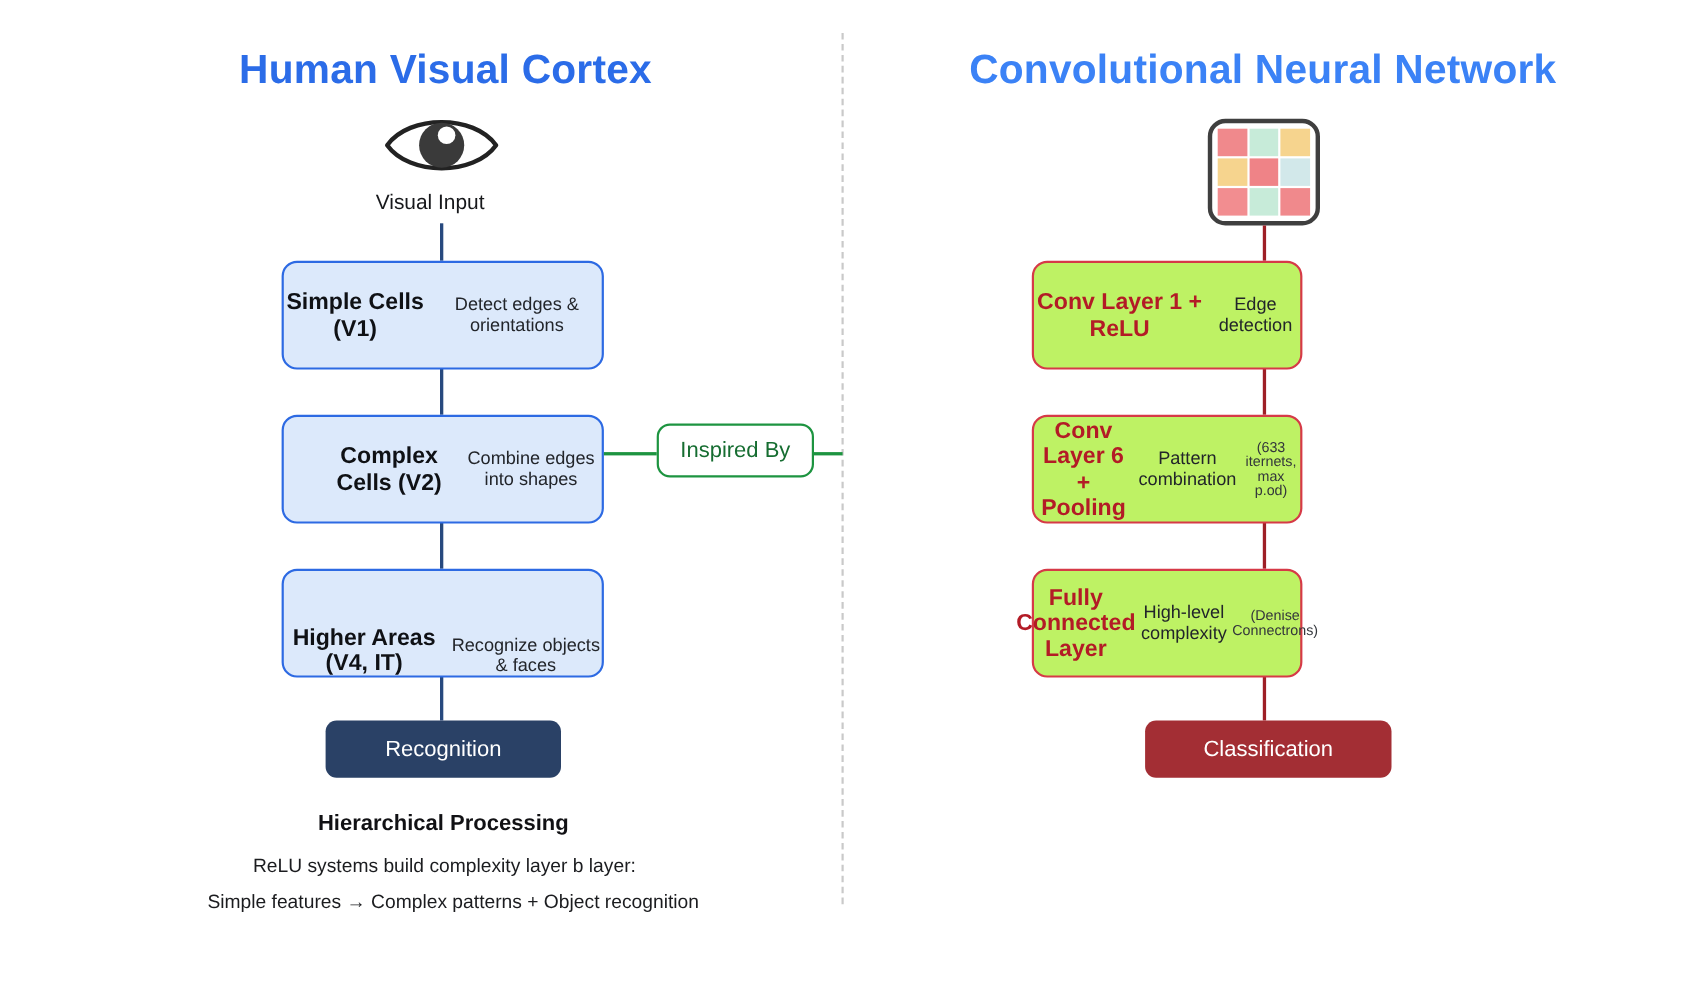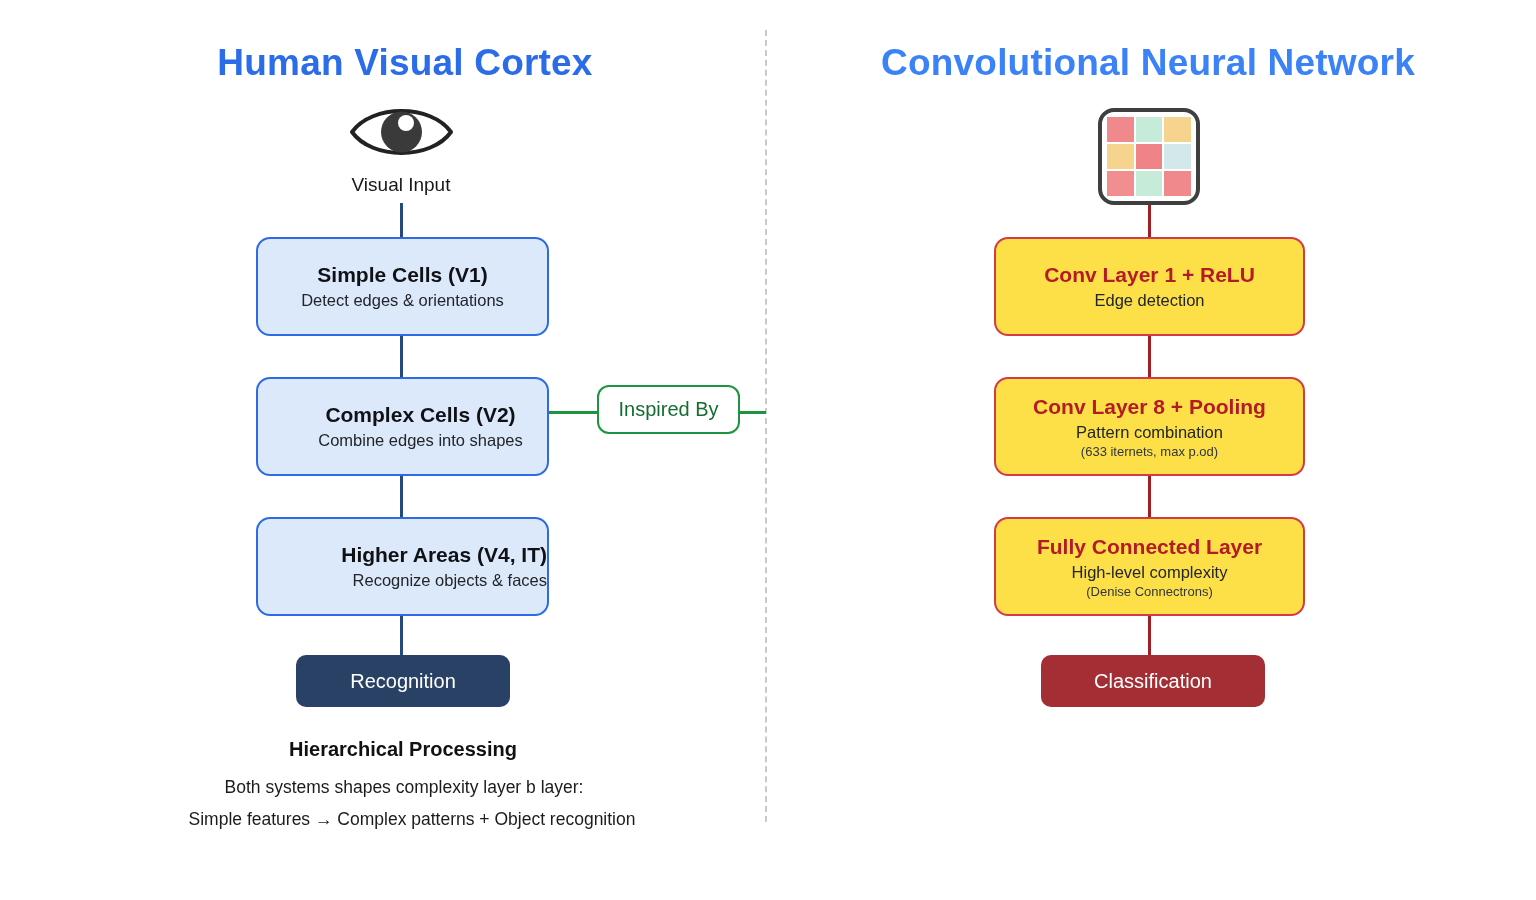--- a/index.html
+++ b/index.html
@@ -10,24 +10,24 @@
   .col-title{font-size:37px;font-weight:bold;letter-spacing:.2px;white-space:nowrap;
              transform:translateX(-50%);}
   
   .divider{left:765px;top:30px;height:792px;width:0;border-left:2px dashed #c9c9c9;}
   
   .vline{width:3px;}
   .vline.blue{background:#27497e;}
   .vline.red{background:#9e1f26;}
   .hline{height:2.5px;background:#1d9440;}
   
-  .vbox{width:293px;height:99px;border-radius:14px;display:flex;flex-direction:column;
+  .vbox{width:293px;height:99px;border-radius:14px;display:flex;flex-direction:row;
         justify-content:center;align-items:center;text-align:center;gap:5px;box-sizing:border-box;}
   .vbox.blue{left:256px;background:#dce9fb;border:2.5px solid #2d6ae3;}
-  .vbox.red{left:994px;width:311px;background:#fde047;border:2.5px solid #d63a47;}
+  .vbox.red{left:938px;width:246px;background:#bef264;border:2.5px solid #d63a47;}
   .vbox-title{font-size:21px;font-weight:bold;color:#0f1115;line-height:1.1;}
   .vbox.red .vbox-title{color:#b31b26;}
   .vbox-sub{font-size:16.5px;color:#22252a;line-height:1.1;}
   .vbox-note{font-size:13px;color:#33363b;line-height:1;margin-top:-2px;}
   
   .pill{height:52px;border-radius:10px;display:flex;align-items:center;justify-content:center;
         color:#ffffff;font-size:20px;font-weight:normal;}
   .pill.navy{left:296px;width:214px;background:#2a4166;}
   .pill.darkred{left:1041px;width:224px;background:#a32e34;}
   
@@ -53,21 +53,21 @@
 
 <div class="abs col-title" style="left:405px;top:42px;color:#2b6ce8;">Human Visual Cortex</div>
 
 <div class="abs" style="left:348px;top:98px;">
   <svg width="107" height="68" viewBox="0 0 107 68">
     <path d="M4,34 C24,6 83,6 103,34 C83,62 24,62 4,34 Z" fill="#ffffff" stroke="#222222" stroke-width="4" stroke-linejoin="round"></path>
     <circle cx="53.5" cy="34" r="20.5" fill="#3a3a3a"></circle>
     <circle cx="58" cy="25" r="8" fill="#ffffff"></circle>
   </svg>
 </div>
-<div class="abs caption" style="left:401px;top:174px;">Visual Input</div>
+<div class="abs caption" style="left:391px;top:174px;">Visual Input</div>
 
 <div class="abs vline blue" style="left:400px;top:203px;height:34px;"></div>
 <div class="abs vline blue" style="left:400px;top:335px;height:42px;"></div>
 <div class="abs vline blue" style="left:400px;top:475px;height:42px;"></div>
 <div class="abs vline blue" style="left:400px;top:615px;height:40px;"></div>
 
 <div class="abs vbox blue" style="top:237px;">
   <div class="vbox-title">Simple Cells (V1)</div>
   <div class="vbox-sub">Detect edges &amp; orientations</div>
 </div>
@@ -76,21 +76,21 @@
   <div class="vbox-sub">Combine edges into shapes</div>
 </div>
 <div class="abs vbox blue" style="top:517px;align-items:flex-end;">
   <div class="vbox-title">Higher Areas (V4, IT)</div>
   <div class="vbox-sub">Recognize objects &amp; faces</div>
 </div>
 
 <div class="abs pill navy" style="top:655px;">Recognition</div>
 
 <div class="abs foot-head" style="left:403px;top:738px;">Hierarchical Processing</div>
-<div class="abs foot-line" style="left:404px;top:777px;">Both systems shapes complexity layer b layer:</div>
+<div class="abs foot-line" style="left:404px;top:777px;">ReLU systems build complexity layer b layer:</div>
 <div class="abs foot-line" style="left:412px;top:809px;">Simple features → Complex patterns + Object recognition</div>
 
 <div class="abs hline" style="left:549px;top:411px;width:48px;"></div>
 <div class="abs tag">Inspired By</div>
 <div class="abs hline" style="left:740px;top:411px;width:26px;"></div>
 
 <div class="abs col-title" style="left:1148px;top:42px;color:#3b82f6;">Convolutional Neural Network</div>
 
 <div class="abs grid-frame">
   <div class="grid-inner">
@@ -109,21 +109,21 @@
 <div class="abs vline red" style="left:1148px;top:205px;height:32px;"></div>
 <div class="abs vline red" style="left:1148px;top:335px;height:42px;"></div>
 <div class="abs vline red" style="left:1148px;top:475px;height:42px;"></div>
 <div class="abs vline red" style="left:1148px;top:615px;height:40px;"></div>
 
 <div class="abs vbox red" style="top:237px;">
   <div class="vbox-title">Conv Layer 1 + ReLU</div>
   <div class="vbox-sub">Edge detection</div>
 </div>
 <div class="abs vbox red" style="top:377px;">
-  <div class="vbox-title">Conv Layer 8 + Pooling</div>
+  <div class="vbox-title">Conv Layer 6 + Pooling</div>
   <div class="vbox-sub">Pattern combination</div>
   <div class="vbox-note">(633 iternets, max p.od)</div>
 </div>
 <div class="abs vbox red" style="top:517px;">
   <div class="vbox-title">Fully Connected Layer</div>
   <div class="vbox-sub">High-level complexity</div>
   <div class="vbox-note">(Denise Connectrons)</div>
 </div>
 
 <div class="abs pill darkred" style="top:655px;">Classification</div>

